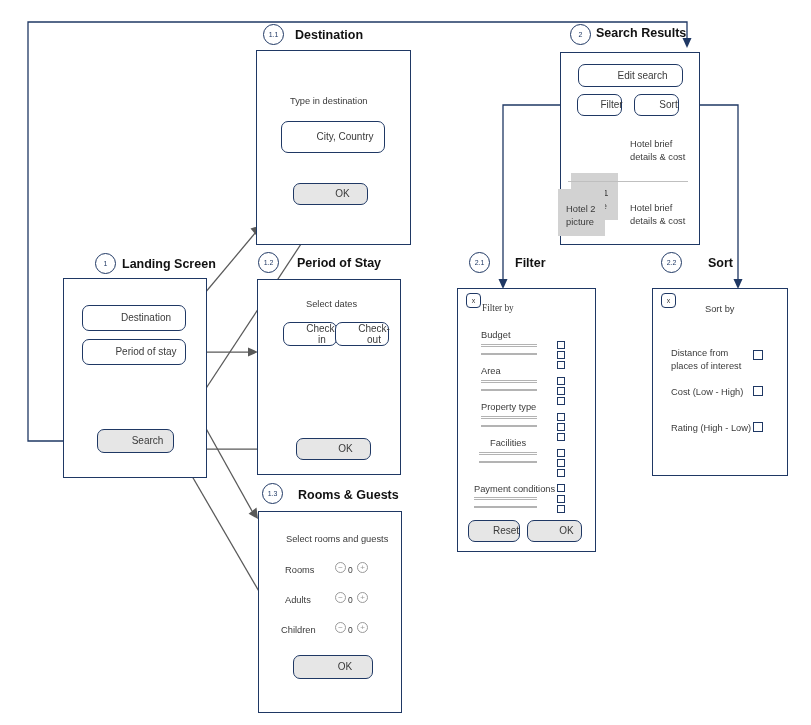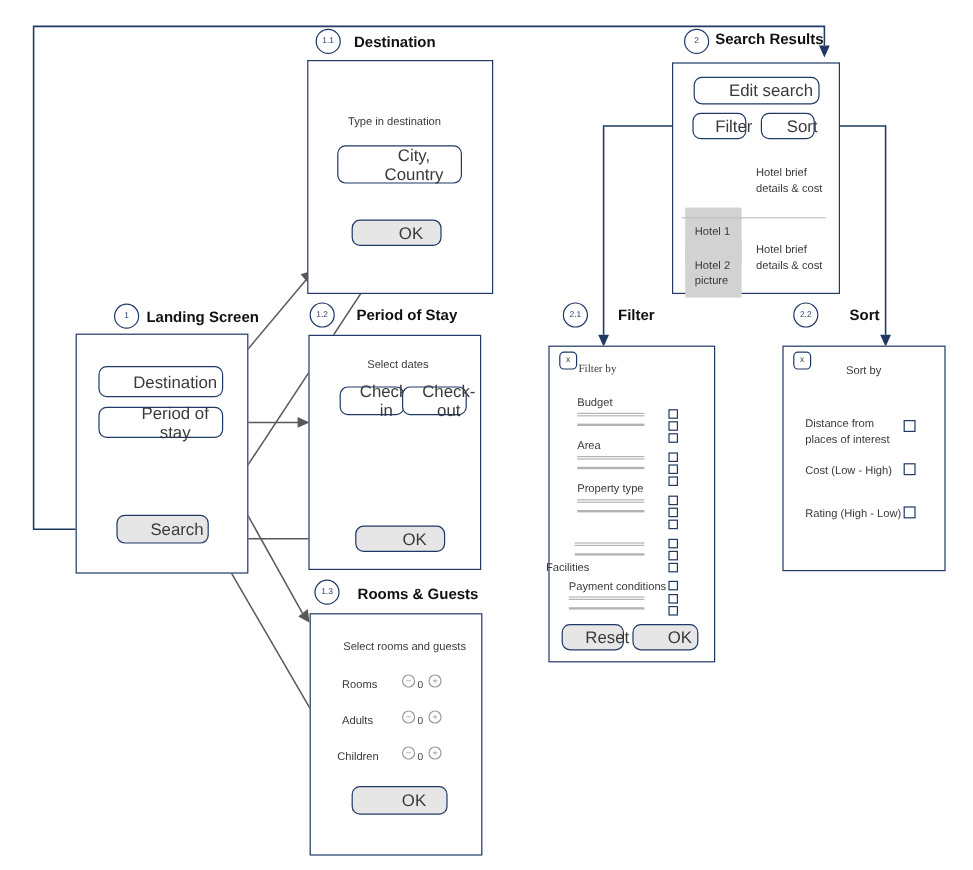--- a/index.html
+++ b/index.html
@@ -8,21 +8,21 @@
 
   
   .screen{position:absolute;border:1.6px solid #1f3864;background:#fff;box-sizing:border-box;}
   .scr-title{position:absolute;font-size:12.5px;font-weight:bold;color:#111111;white-space:nowrap;}
   .badge{position:absolute;width:21px;height:21px;border:1.3px solid #1f3864;border-radius:50%;
          box-sizing:border-box;display:flex;align-items:center;justify-content:center;
          font-size:7px;color:#1f3864;background:#fff;}
 
   .btn{position:absolute;box-sizing:border-box;border:1.4px solid #1f3864;border-radius:7px;
        background:#fff;display:flex;align-items:center;justify-content:center;
-       font-size:14px;color:#3a3a3a;text-align:center;line-height:1.15;padding-left:24px;}
+       font-size:10px;color:#3a3a3a;text-align:center;line-height:1.15;padding-left:24px;}
   .btn.filled{background:#e6e6e6;}
   .btn.gray{background:#cfcfcf;}
 
   .lbl{position:absolute;font-size:9.3px;color:#3a3a3a;white-space:nowrap;}
   .lbl.w{white-space:normal;}
 
   .imgbox{position:absolute;background:#d2d2d2;box-sizing:border-box;
           font-size:9.3px;color:#3a3a3a;padding:14px 0 0 8px;line-height:1.35;}
   .divider{position:absolute;height:1px;background:#bfbfbf;}
 
@@ -133,21 +133,21 @@
   <div class="screen" style="left:560px;top:52px;width:140px;height:193px;"></div>
   <div class="btn" style="left:578px;top:64px;width:105px;height:23px;">Edit search</div>
   <div class="btn" style="left:577px;top:94px;width:45px;height:22px;">Filter</div>
   <div class="btn" style="left:634px;top:94px;width:45px;height:22px;">Sort</div>
 
   <div class="imgbox" style="left:571px;top:125px;width:47px;height:47px;white-space:pre-line;margin-top:48px;">Hotel 1
 picture</div>
   <div class="lbl w" style="left:630px;top:138px;white-space:pre-line;line-height:1.35;">Hotel brief
 details &amp; cost</div>
   <div class="divider" style="left:568px;top:181px;width:120px;"></div>
-  <div class="imgbox" style="left:571px;top:189px;width:47px;height:47px;white-space:pre-line;margin-top:12px;">Hotel 2
+  <div class="imgbox" style="left:558px;top:189px;width:47px;height:47px;white-space:pre-line;">Hotel 2
 picture</div>
   <div class="lbl w" style="left:630px;top:202px;white-space:pre-line;line-height:1.35;">Hotel brief
 details &amp; cost</div>
 
   <div class="badge" style="left:469px;top:252px;">2.1</div>
   <div class="scr-title" style="left:515px;top:256px;">Filter</div>
   <div class="screen" style="left:457px;top:288px;width:139px;height:264px;"></div>
   <div class="closebtn" style="left:466px;top:293px;">x</div>
   <div class="lbl" style="left:482px;top:303px;font-family:Liberation Serif, serif;">Filter by</div>
 
@@ -165,21 +165,21 @@
   <div class="chk" style="left:557px;top:387px;"></div>
   <div class="chk" style="left:557px;top:397px;"></div>
 
   <div class="lbl" style="left:481px;top:402px;">Property type</div>
   <div class="fline" style="left:481px;top:416px;width:56px;"></div>
   <div class="sline" style="left:481px;top:425px;width:56px;"></div>
   <div class="chk" style="left:557px;top:413px;"></div>
   <div class="chk" style="left:557px;top:423px;"></div>
   <div class="chk" style="left:557px;top:433px;"></div>
 
-  <div class="lbl" style="left:455px;top:438px;margin-top:30px;">Facilities</div>
+  <div class="lbl" style="left:490px;top:438px;">Facilities</div>
   <div class="fline" style="left:479px;top:452px;width:58px;"></div>
   <div class="sline" style="left:479px;top:461px;width:58px;"></div>
   <div class="chk" style="left:557px;top:449px;"></div>
   <div class="chk" style="left:557px;top:459px;"></div>
   <div class="chk" style="left:557px;top:469px;"></div>
 
   <div class="lbl" style="left:474px;top:484px;">Payment conditions</div>
   <div class="fline" style="left:474px;top:497px;width:63px;"></div>
   <div class="sline" style="left:474px;top:506px;width:63px;"></div>
   <div class="chk" style="left:557px;top:484px;"></div>

